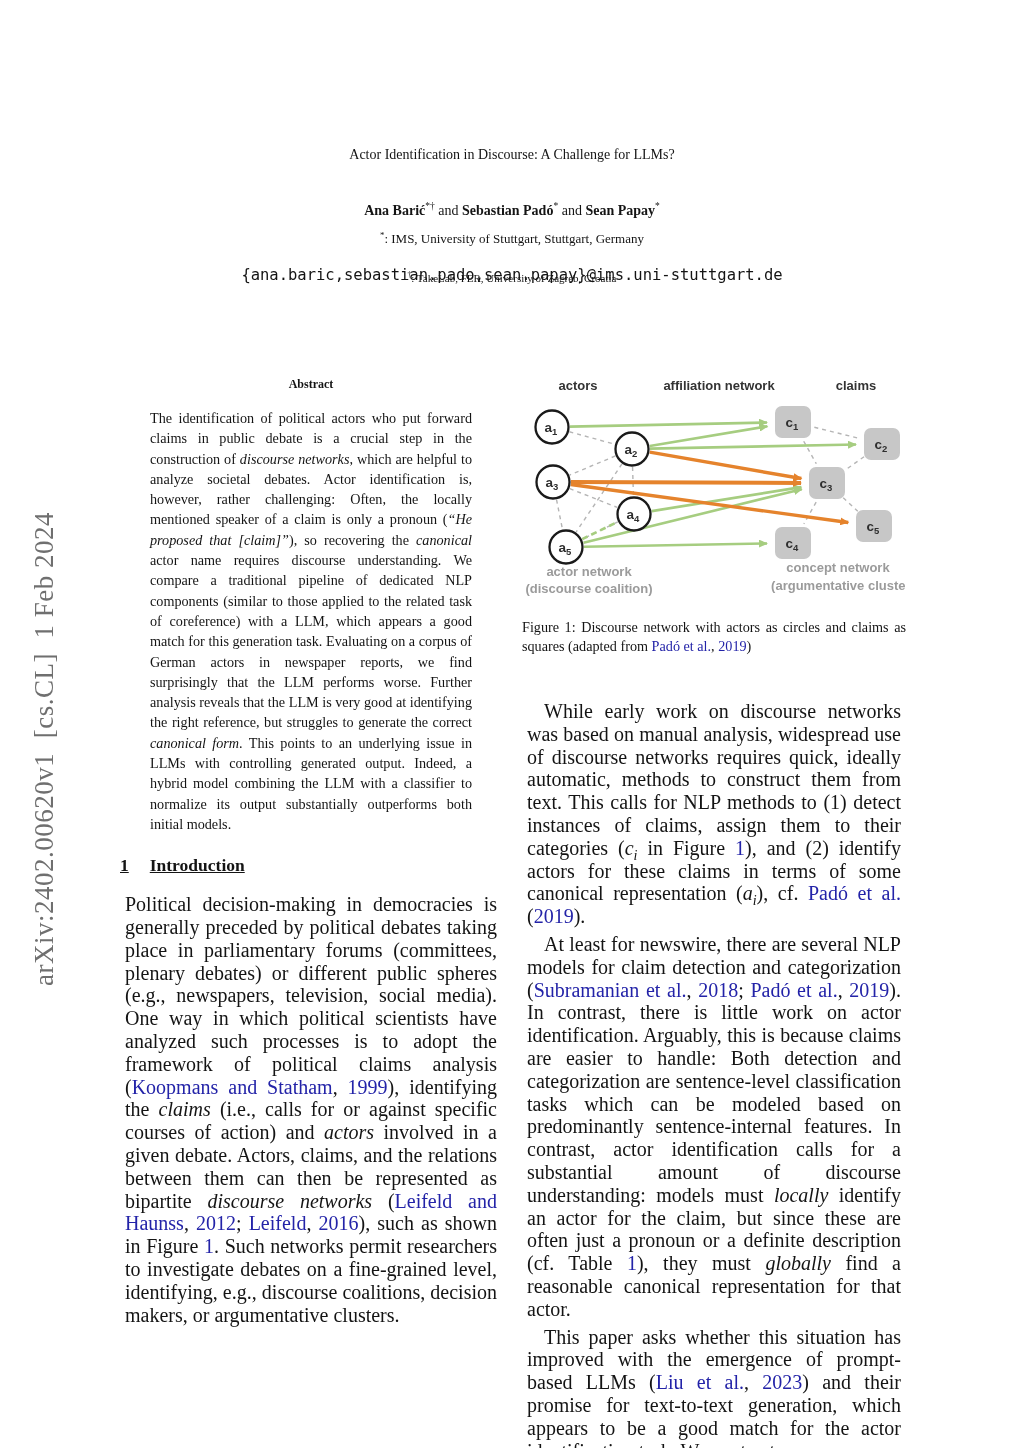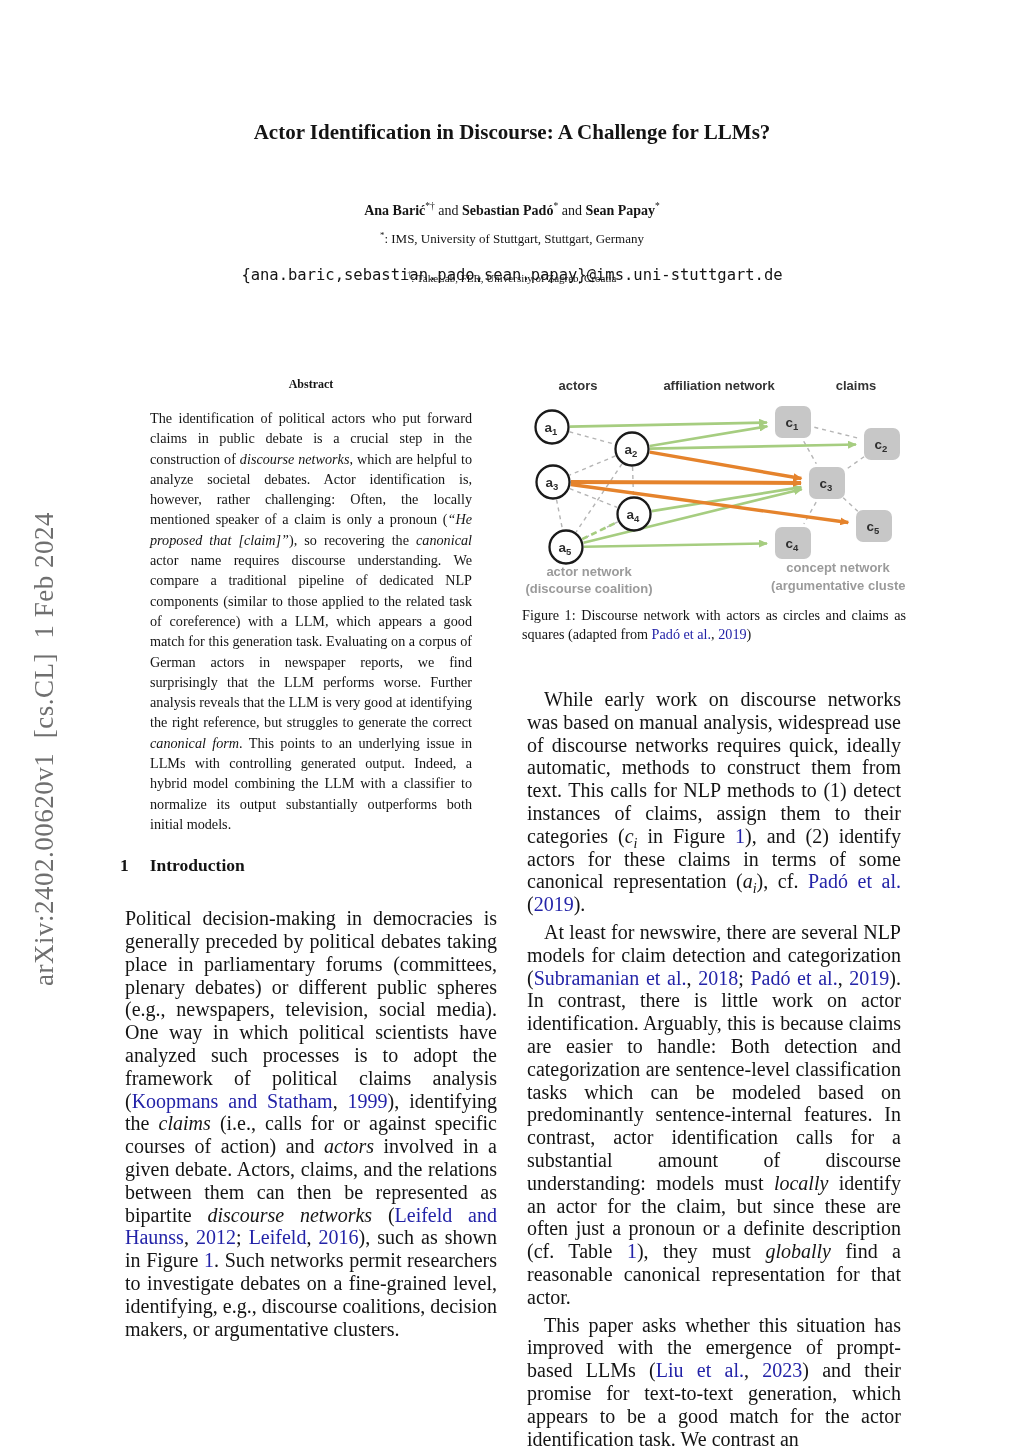--- a/index.html
+++ b/index.html
@@ -5,40 +5,40 @@
   html,body{margin:0;padding:0;background:#ffffff;}
   .page{position:relative;width:1024px;height:1448px;background:#fff;overflow:hidden;
         font-family:"Liberation Serif",serif;color:#141414;}
 
   
   .arxiv-stamp{position:absolute;left:-274px;top:732px;width:640px;height:34px;
       transform:rotate(-90deg);text-align:center;font-size:27px;color:#6f6f6f;
       white-space:pre;letter-spacing:0.5px;}
 
   
-  .title{position:absolute;left:0;top:120px;width:100%;text-align:center;
-      font-size:21px;font-weight:bold;}
+  .title{position:absolute;left:0;top:147px;width:100%;text-align:center;
+      font-size:14px;font-weight:normal;}
   .center-line{position:absolute;left:0;width:100%;text-align:center;}
   .authors{top:203px;font-size:14px;}
   .affil1{top:231px;font-size:13px;}
   .affil2{top:272px;font-size:11px;}
   .email{top:260px;font-family:"DejaVu Sans Mono","Liberation Mono",monospace;font-size:15.5px;margin-top:6px;}
 
   
   .col-left{position:absolute;left:120px;top:377px;width:382px;}
   .col-right{position:absolute;left:522px;top:372px;width:384px;}
 
   .abstract-heading{margin:0 30px 15px;text-align:center;font-weight:bold;font-size:12px;}
   .abstract-body{margin:16px 30px;font-size:14.2px;line-height:20.3px;text-align:justify;}
-  .section-heading{margin-top:21px;margin-bottom:31px;font-size:17.5px;font-weight:bold;}
+  .section-heading{margin-top:21px;margin-bottom:17px;font-size:17.5px;font-weight:bold;text-decoration:underline;}
   .sec-num{margin-right:21px;}
   .body-para{font-size:20px;line-height:22.8px;text-align:justify;margin:5px;}
   .indent{text-indent:17px;}
 
-  .fig-caption{font-size:14.2px;line-height:19px;text-align:justify;}
+  .fig-caption{margin-top:12px;font-size:14.2px;line-height:19px;text-align:justify;}
   .para-after-fig{margin-top:44px;}
 
   
   .k-p{}
   .k-i{font-style:italic;}
   .k-mi{font-style:italic;}
   .k-b{font-weight:bold;}
   .k-a{color:#2323a8;text-decoration:none;cursor:pointer;}
   .k-sup{font-size:68%;vertical-align:super;line-height:0;}
   .k-sub{font-size:70%;vertical-align:sub;line-height:0;font-style:italic;}

